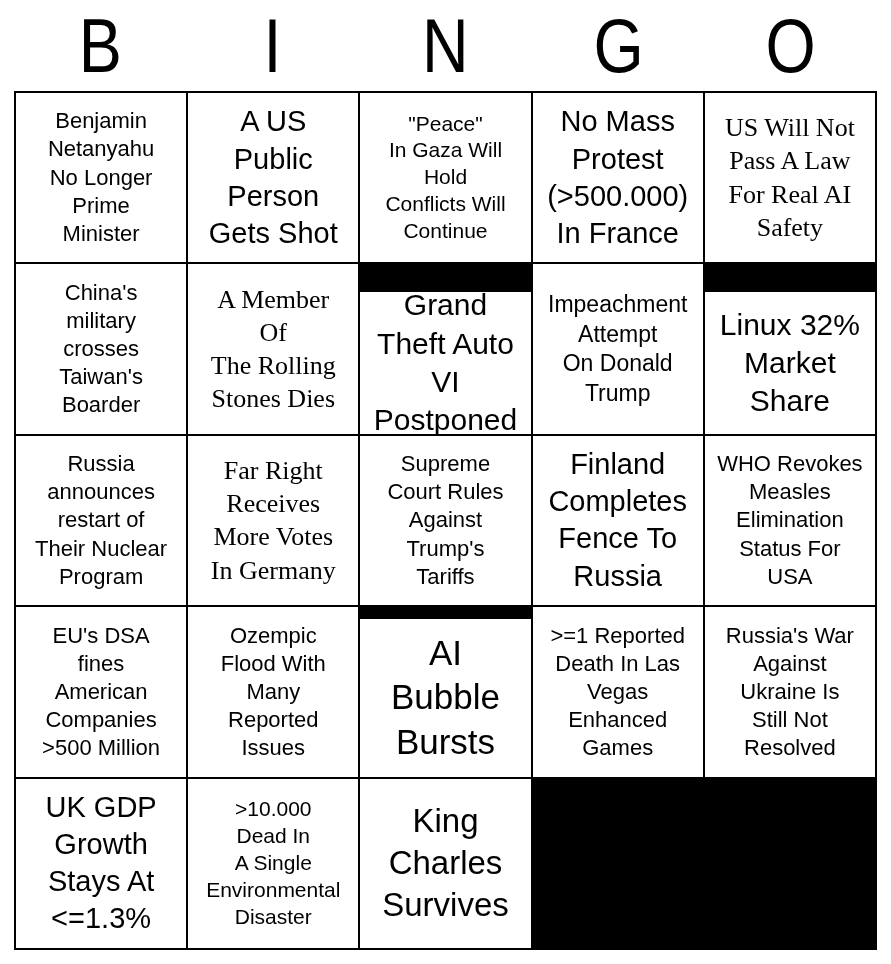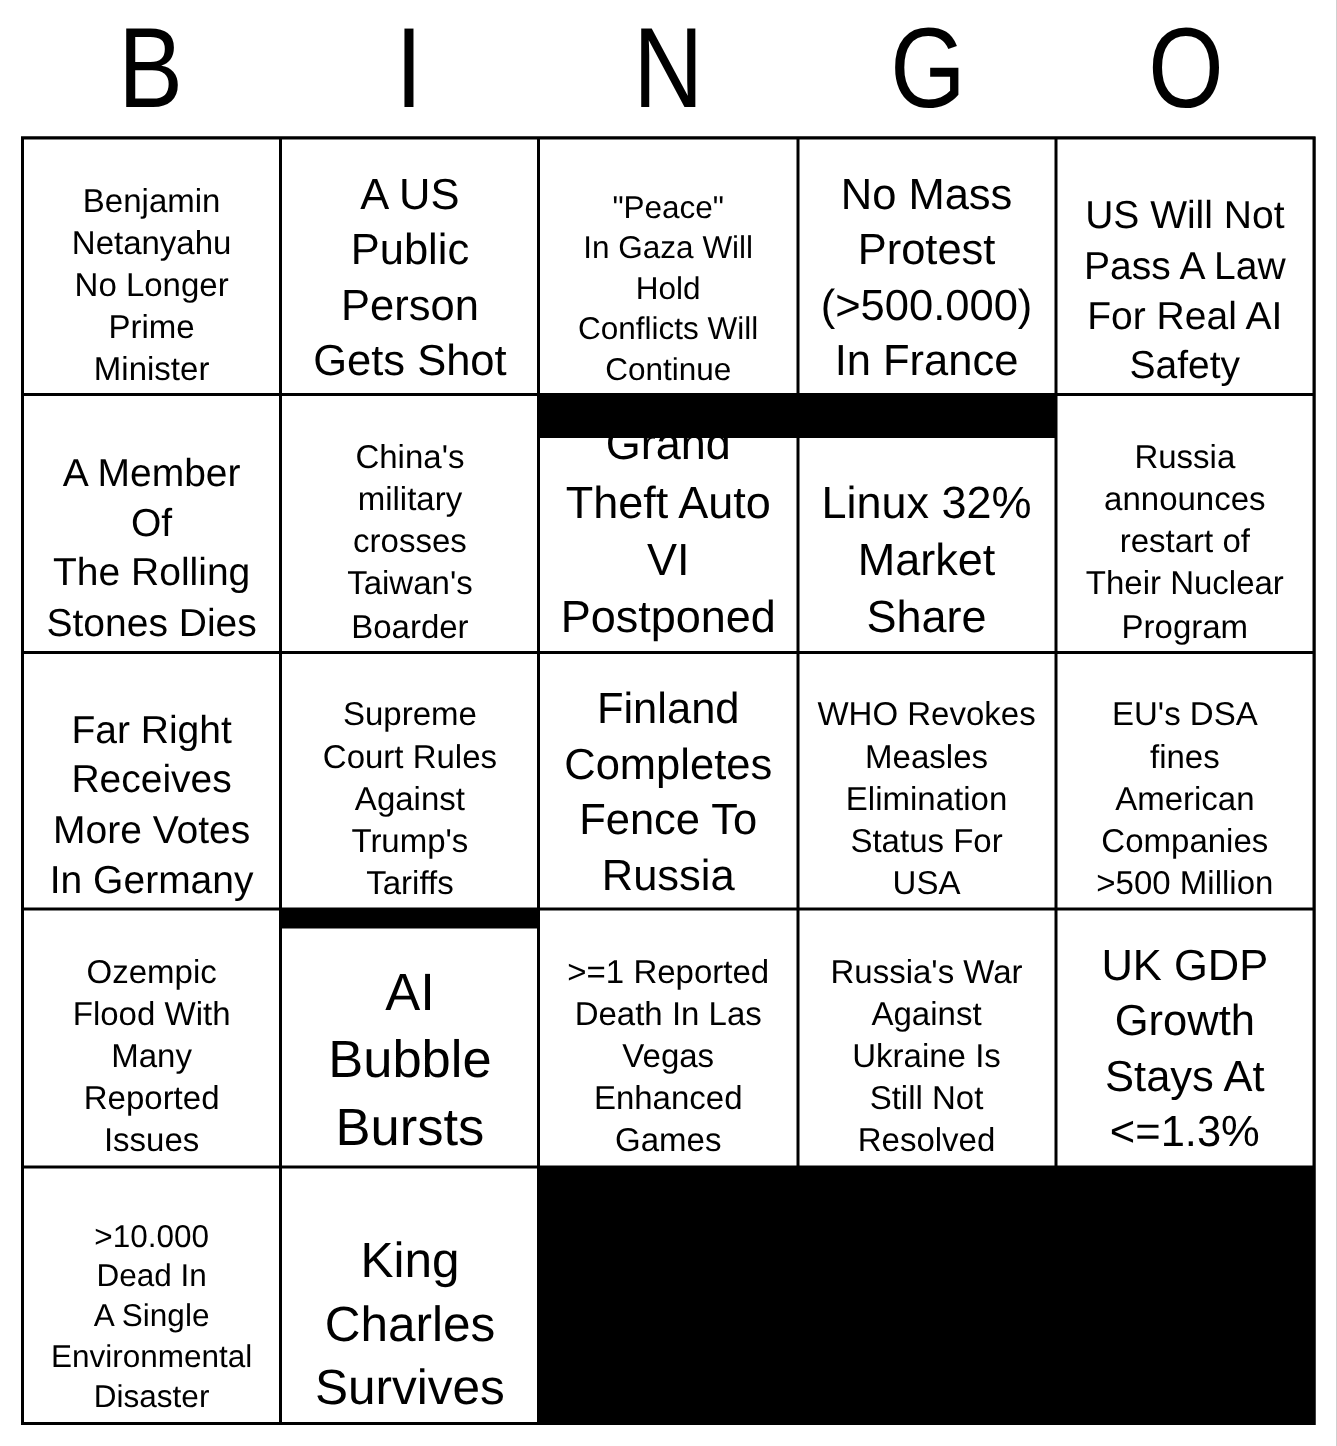--- a/index.html
+++ b/index.html
@@ -43,35 +43,35 @@
     background: #000000;
     border: 2px solid #000000;
     display: grid;
     grid-template-columns: repeat(5, 1fr);
     grid-template-rows: repeat(5, 1fr);
     gap: 2px;
   }
   .cell {
     background: #ffffff;
     display: flex;
-    align-items: flex-end;
+    align-items: center;
     justify-content: center;
     text-align: center;
     padding: 2px;
     overflow: hidden;
   }
   .cell .cell-text {
     white-space: pre-line;
     line-height: 1.28;
   }
   .fs21 { font-size: 21px; }
   .fs22 { font-size: 22px; }
   .fs23 { font-size: 23px; }
   .fs25 { font-size: 25px; }
-  .fs26 { font-size: 26px; }
+  .fs26 { font-size: 26px; font-family: Liberation Serif, serif; }
   .fs29 { font-size: 29px; }
   .fs30 { font-size: 30px; margin-top: 28px; }
   .fs33 { font-size: 33px; }
   .fs35 { font-size: 35px; margin-top: 12px; }
 </style>
 </head>
 <body>
 
 <div class="page">
 
@@ -121,38 +121,44 @@
 (&gt;500.000)
 In France</span>
       </div>
     <div class="cell fs26">
         <span class="cell-text">US Will Not
 Pass A Law
 For Real AI
 Safety</span>
       </div>
 
+    <div class="cell fs22">
+        <span class="cell-text">China's
+military
+crosses
+Taiwan's
+Boarder</span>
+      </div>
     <div class="cell fs26">
         <span class="cell-text">A Member
 Of
 The Rolling
 Stones Dies</span>
       </div>
-    <div class="cell fs22">
-        <span class="cell-text">China's
-military
-crosses
-Taiwan's
-Boarder</span>
-      </div>
     <div class="cell fs30">
         <span class="cell-text">Grand
 Theft Auto
 VI
 Postponed</span>
+      </div>
+    <div class="cell fs23">
+        <span class="cell-text">Impeachment
+Attempt
+On Donald
+Trump</span>
       </div>
 
     <div class="cell fs30">
         <span class="cell-text">Linux 32%
 Market
 Share</span>
       </div>
     <div class="cell fs22">
         <span class="cell-text">Russia
 announces

